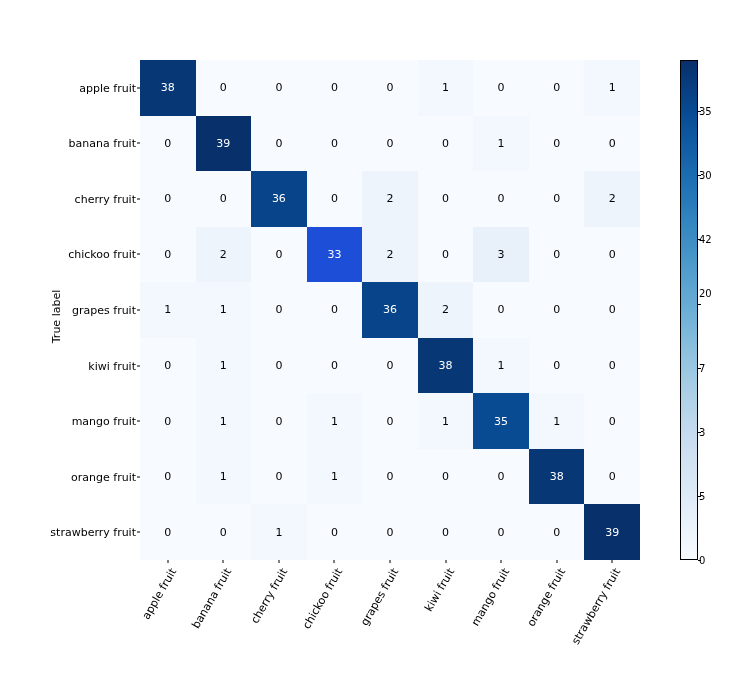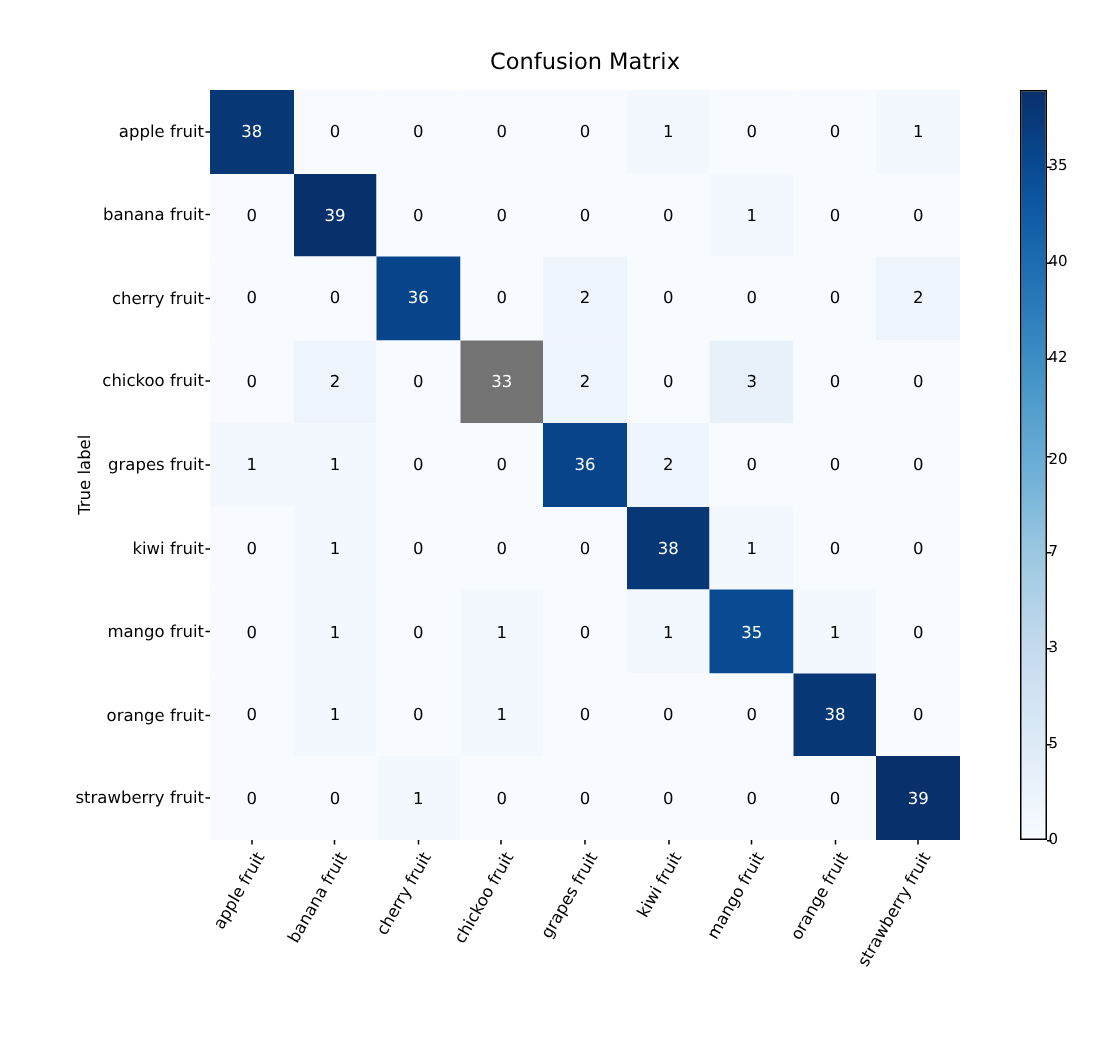--- a/index.html
+++ b/index.html
@@ -108,21 +108,20 @@
     width: 3px;
     height: 1px;
     background: #000;
   }
 </style>
 </head>
 <body>
 
 <div class="figure">
 
-  <div class="title">Confusion Matrix</div>
 
   <div class="matrix" id="matrix">
       <div class="cell" style="background: rgb(8, 55, 117); color: rgb(255, 255, 255);">38</div>
       <div class="cell" style="background: rgb(247, 251, 255); color: rgb(0, 0, 0);">0</div>
       <div class="cell" style="background: rgb(247, 251, 255); color: rgb(0, 0, 0);">0</div>
       <div class="cell" style="background: rgb(247, 251, 255); color: rgb(0, 0, 0);">0</div>
       <div class="cell" style="background: rgb(247, 251, 255); color: rgb(0, 0, 0);">0</div>
       <div class="cell" style="background: rgb(242, 248, 253); color: rgb(0, 0, 0);">1</div>
       <div class="cell" style="background: rgb(247, 251, 255); color: rgb(0, 0, 0);">0</div>
       <div class="cell" style="background: rgb(247, 251, 255); color: rgb(0, 0, 0);">0</div>
@@ -141,21 +140,21 @@
       <div class="cell" style="background: rgb(8, 68, 137); color: rgb(255, 255, 255);">36</div>
       <div class="cell" style="background: rgb(247, 251, 255); color: rgb(0, 0, 0);">0</div>
       <div class="cell" style="background: rgb(237, 244, 252); color: rgb(0, 0, 0);">2</div>
       <div class="cell" style="background: rgb(247, 251, 255); color: rgb(0, 0, 0);">0</div>
       <div class="cell" style="background: rgb(247, 251, 255); color: rgb(0, 0, 0);">0</div>
       <div class="cell" style="background: rgb(247, 251, 255); color: rgb(0, 0, 0);">0</div>
       <div class="cell" style="background: rgb(237, 244, 252); color: rgb(0, 0, 0);">2</div>
       <div class="cell" style="background: rgb(247, 251, 255); color: rgb(0, 0, 0);">0</div>
       <div class="cell" style="background: rgb(237, 244, 252); color: rgb(0, 0, 0);">2</div>
       <div class="cell" style="background: rgb(247, 251, 255); color: rgb(0, 0, 0);">0</div>
-      <div class="cell" style="background: #737373; color: rgb(255, 255, 255);">33</div>
+      <div class="cell" style="background: #1d4ed8; color: rgb(255, 255, 255);">33</div>
       <div class="cell" style="background: rgb(237, 244, 252); color: rgb(0, 0, 0);">2</div>
       <div class="cell" style="background: rgb(247, 251, 255); color: rgb(0, 0, 0);">0</div>
       <div class="cell" style="background: rgb(232, 241, 250); color: rgb(0, 0, 0);">3</div>
       <div class="cell" style="background: rgb(247, 251, 255); color: rgb(0, 0, 0);">0</div>
       <div class="cell" style="background: rgb(247, 251, 255); color: rgb(0, 0, 0);">0</div>
       <div class="cell" style="background: rgb(242, 248, 253); color: rgb(0, 0, 0);">1</div>
       <div class="cell" style="background: rgb(242, 248, 253); color: rgb(0, 0, 0);">1</div>
       <div class="cell" style="background: rgb(247, 251, 255); color: rgb(0, 0, 0);">0</div>
       <div class="cell" style="background: rgb(247, 251, 255); color: rgb(0, 0, 0);">0</div>
       <div class="cell" style="background: rgb(8, 68, 137); color: rgb(255, 255, 255);">36</div>
@@ -248,22 +247,22 @@
   <div id="cbticks">
       <div class="cb-mark" style="top: 560px;"></div>
       <div class="cb-tick" style="top: 560px;">0</div>
       <div class="cb-mark" style="top: 495.897px;"></div>
       <div class="cb-tick" style="top: 495.897px;">5</div>
       <div class="cb-mark" style="top: 431.795px;"></div>
       <div class="cb-tick" style="top: 431.795px;">3</div>
       <div class="cb-mark" style="top: 367.692px;"></div>
       <div class="cb-tick" style="top: 367.692px;">7</div>
       <div class="cb-mark" style="top: 303.59px;"></div>
-      <div class="cb-tick" style="top: 307px;">20</div>
+      <div class="cb-tick" style="top: 293px;">20</div>
       <div class="cb-mark" style="top: 239.487px;"></div>
       <div class="cb-tick" style="top: 239.487px;">42</div>
       <div class="cb-mark" style="top: 175.385px;"></div>
-      <div class="cb-tick" style="top: 175.385px;">40</div>
+      <div class="cb-tick" style="top: 175.385px;">30</div>
       <div class="cb-mark" style="top: 111.282px;"></div>
       <div class="cb-tick" style="top: 111.282px;">35</div>
     </div>
 
 </div>
 
 </body></html>

